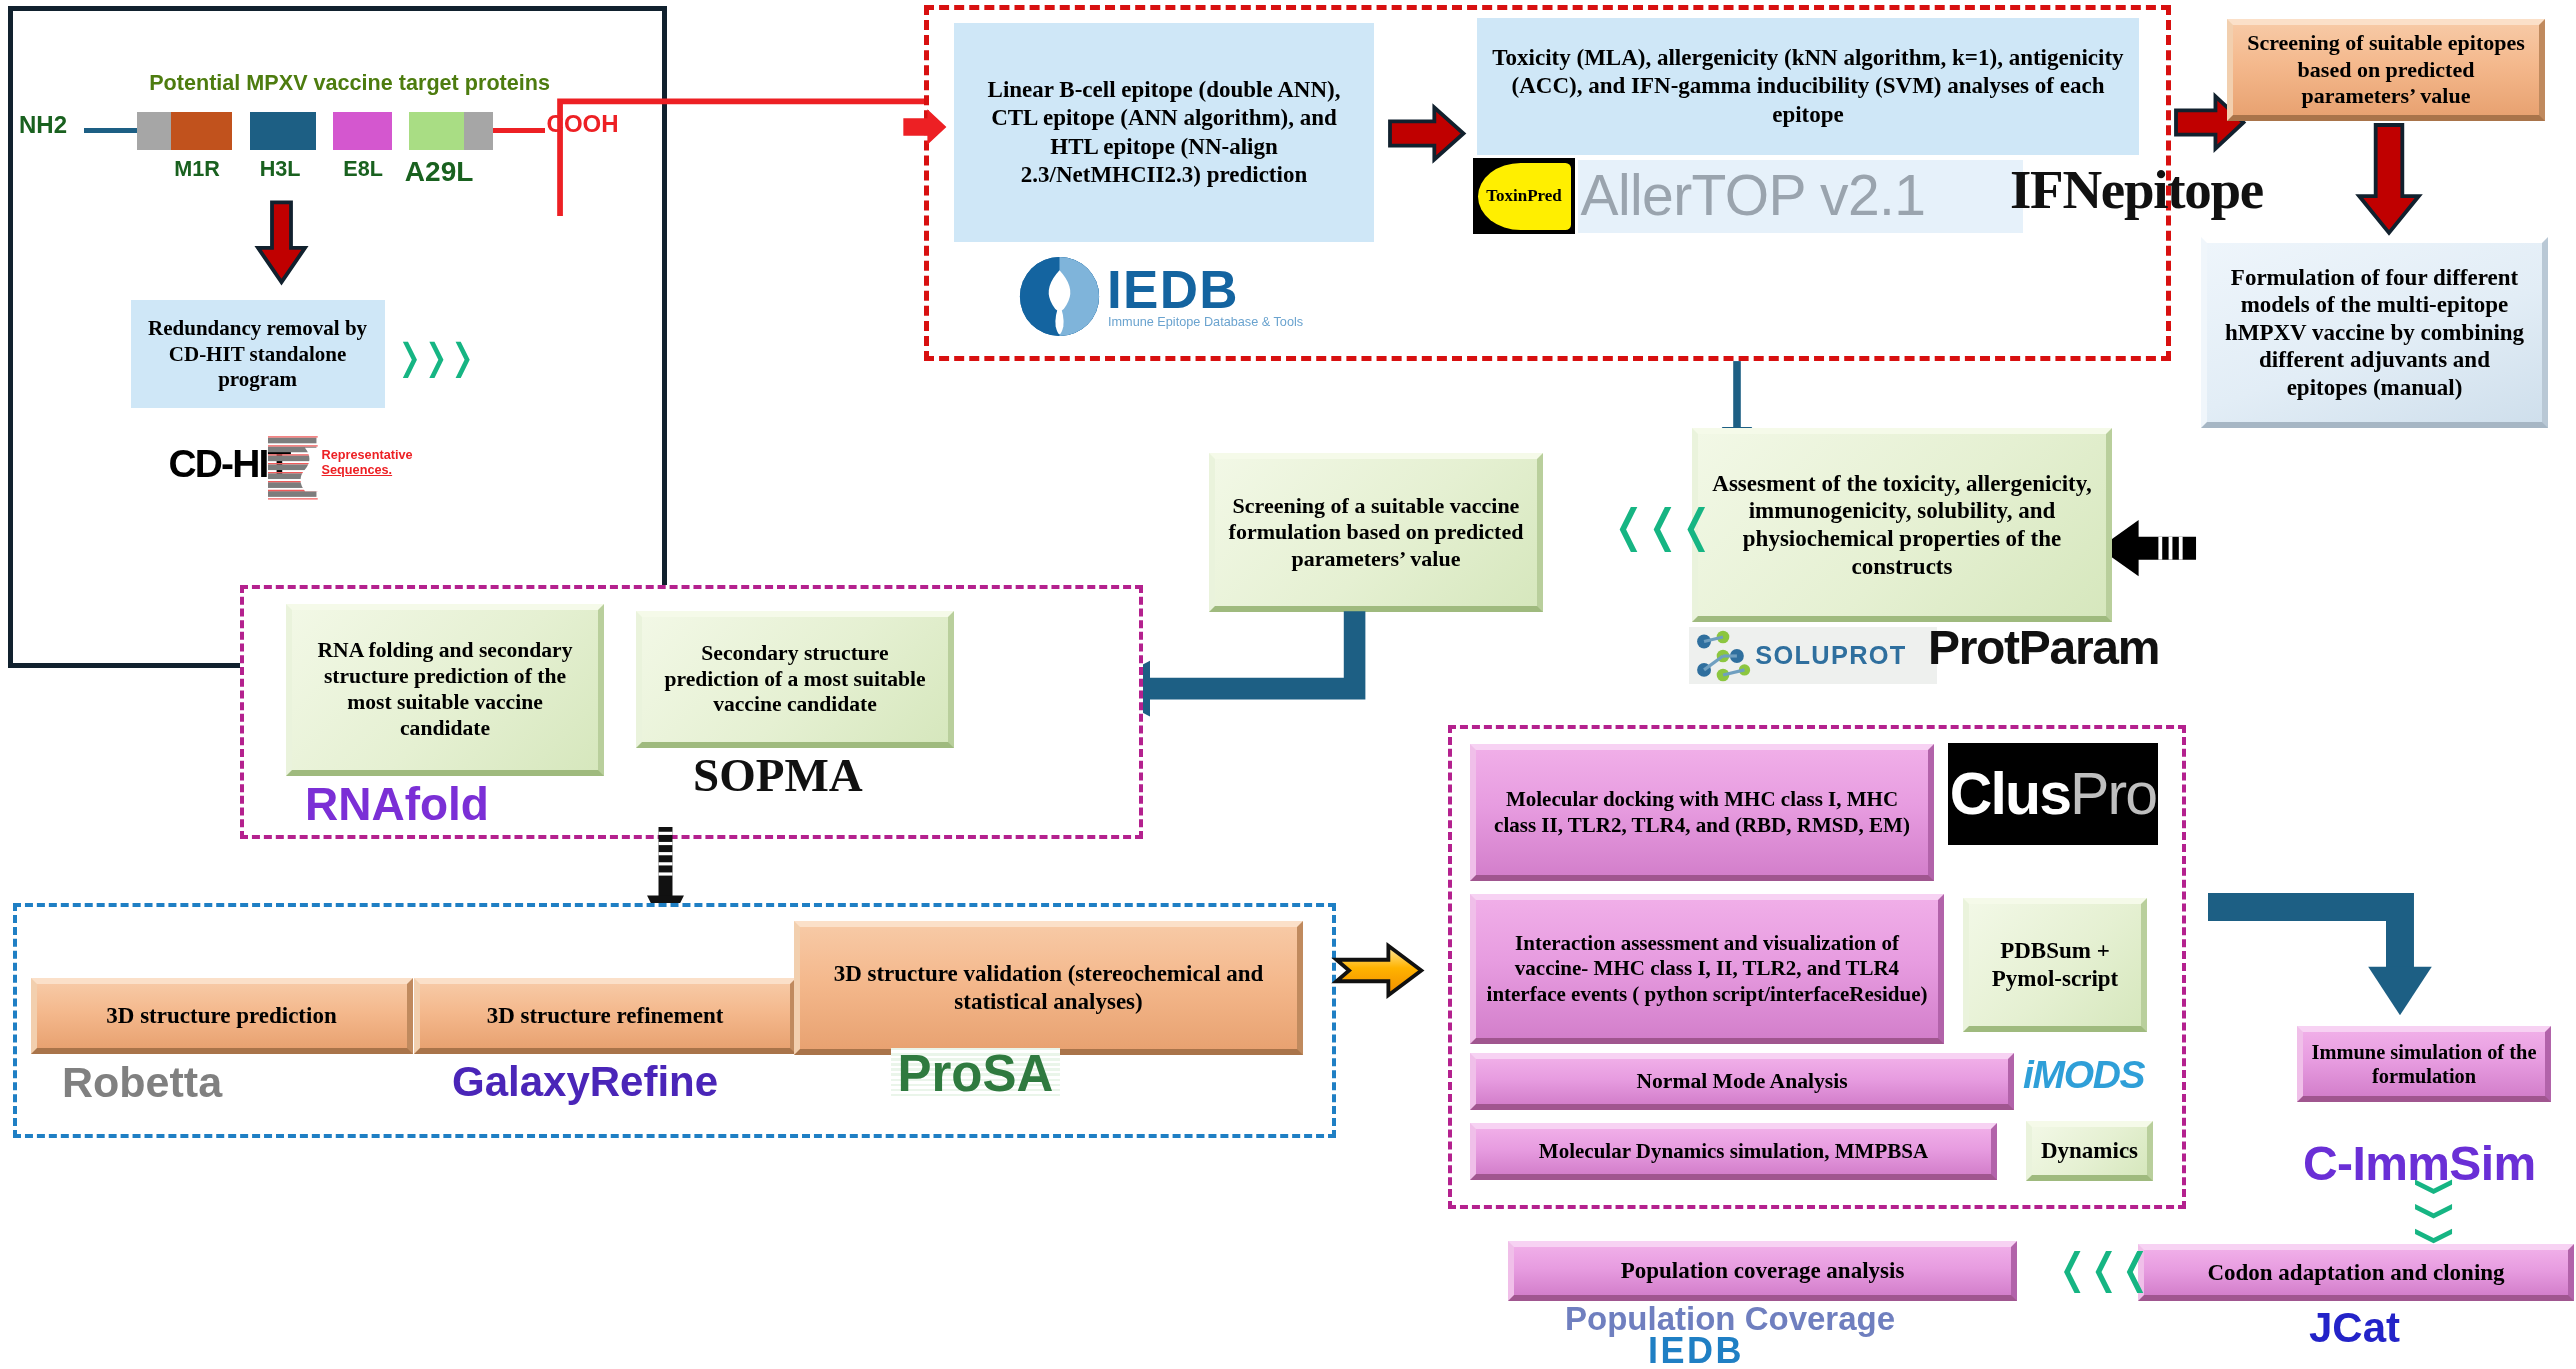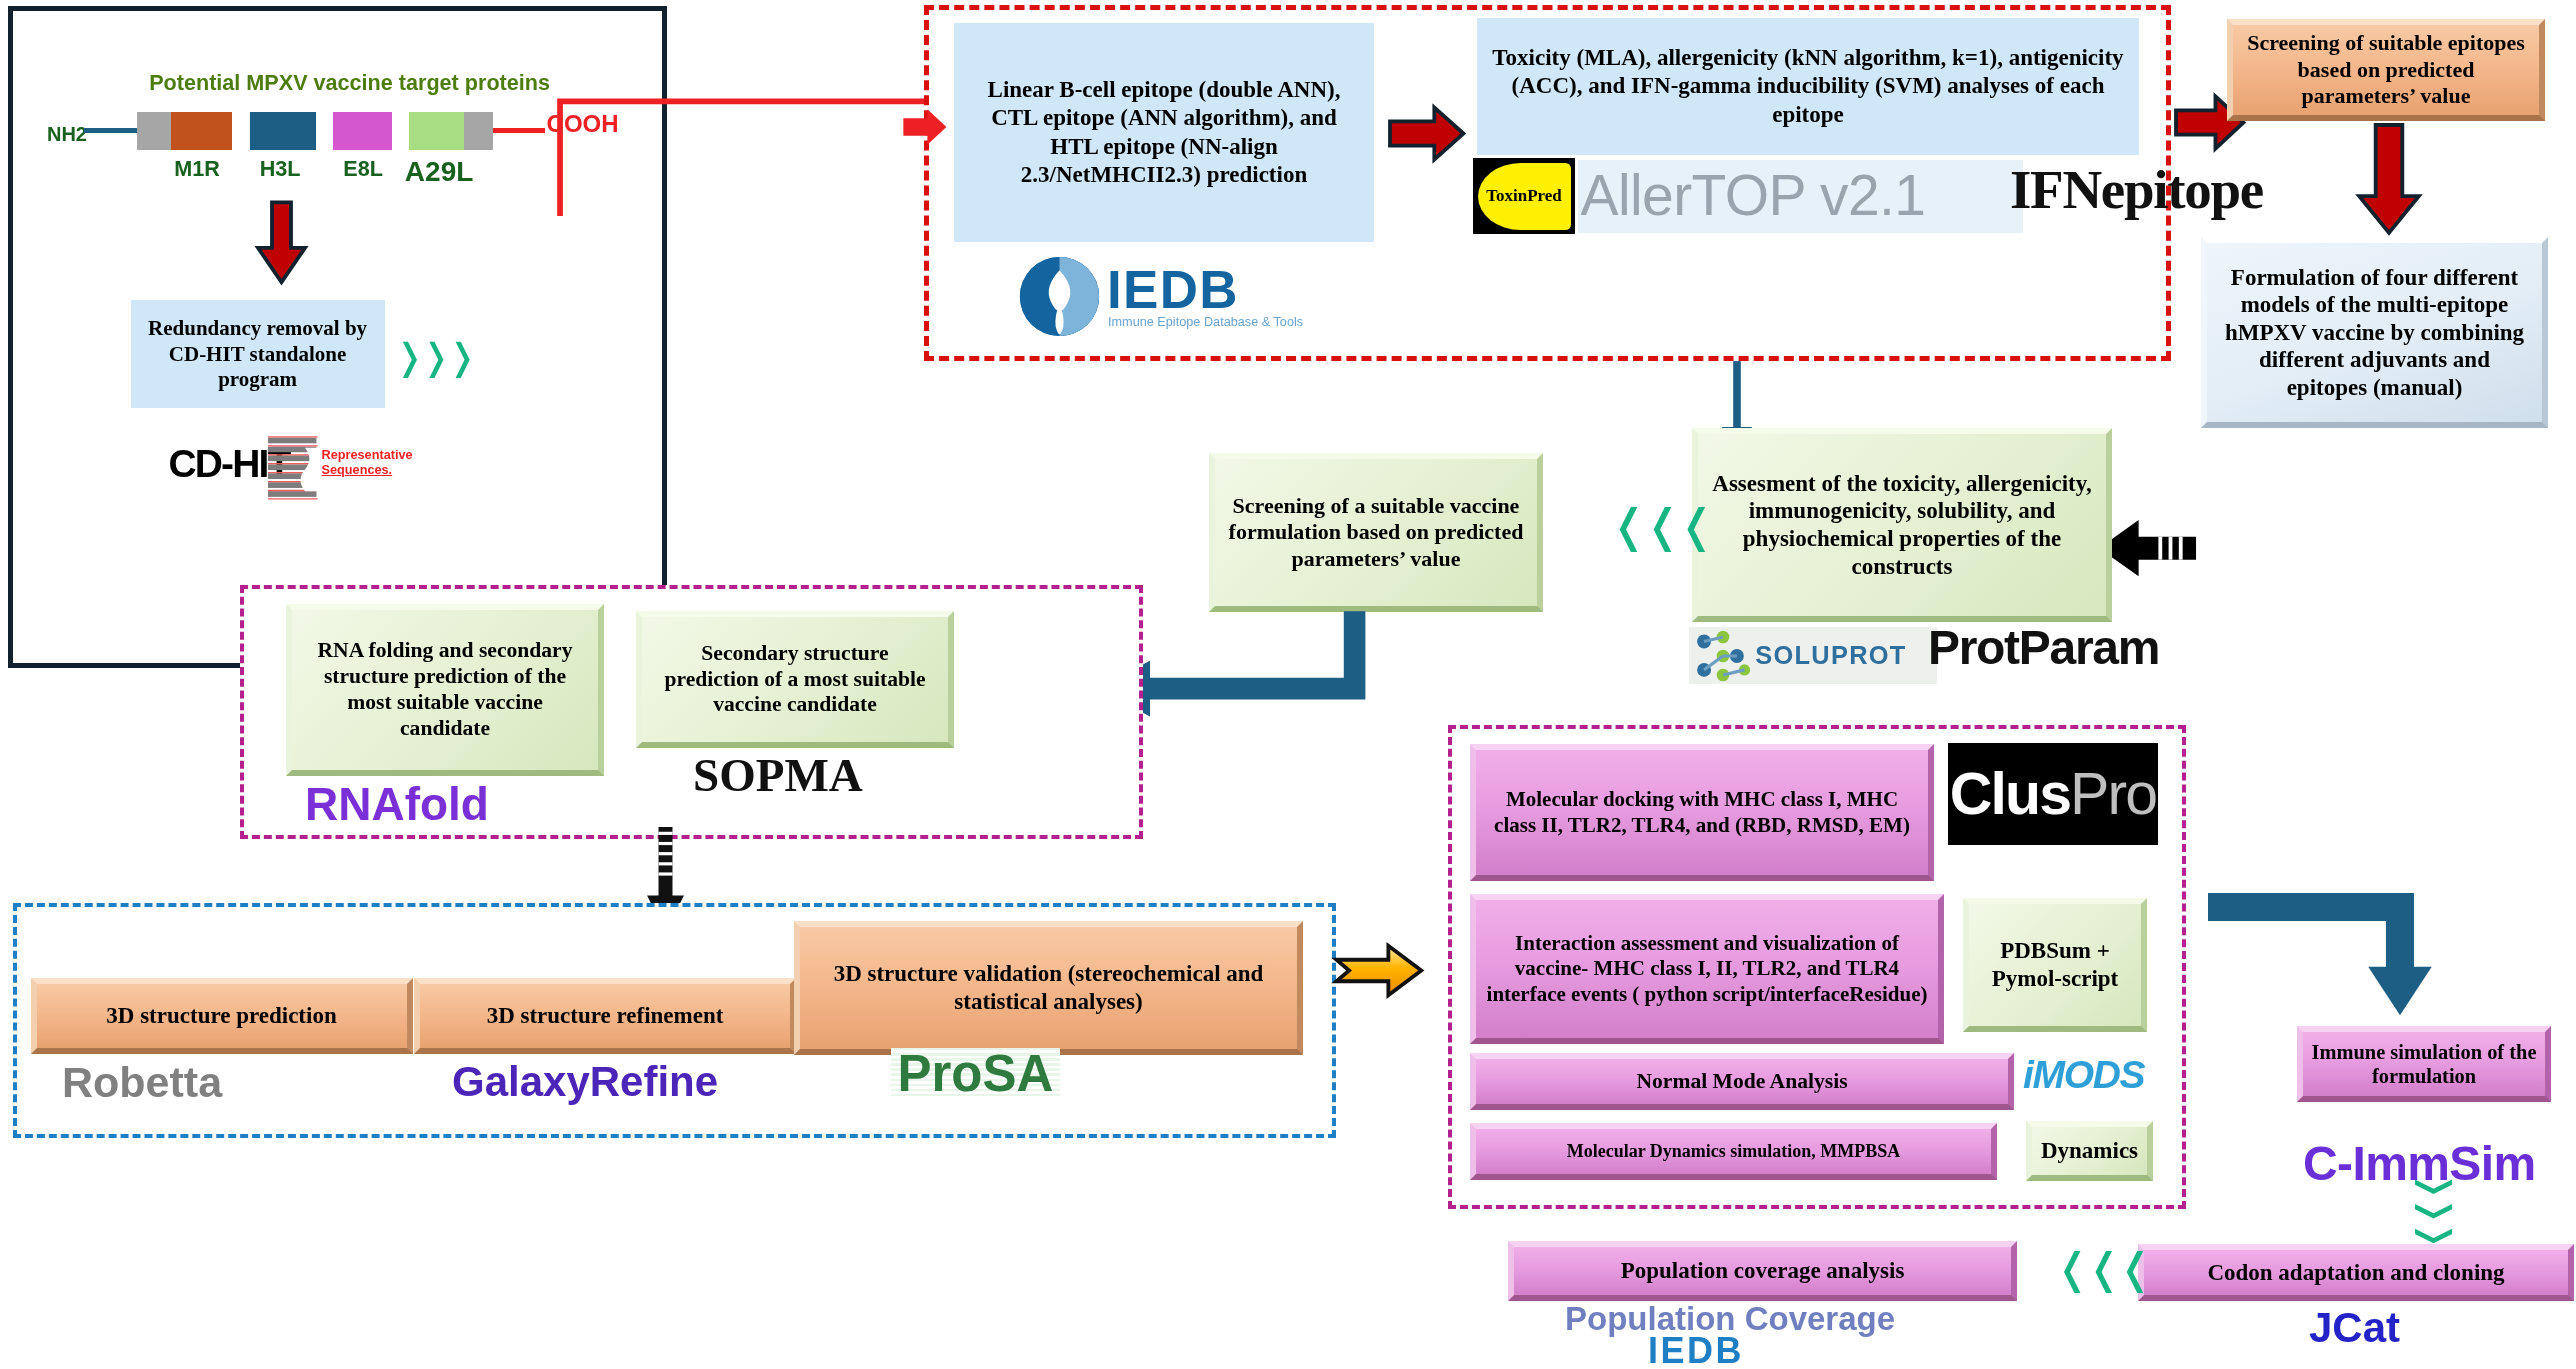--- a/index.html
+++ b/index.html
@@ -42,21 +42,21 @@
   .chev-green.down{writing-mode:vertical-rl;letter-spacing:-6.4px;}
   svg{display:block;overflow:visible;}
 </style>
 </head>
 <body>
 
 <div class="abs solid-navy" style="left:7.6px;top:6.4px;width:659px;height:662px;background:#fff;">
 
   <div class="abs title-blue" style="left:38px;top:59px;width:598px;text-align:center;font-size:21.6px;">Potential MPXV vaccine target proteins</div>
 
-  <div class="abs lbl-green" style="left:6.4px;top:112px;font-size:20px;margin-left:28px;">NH2</div>
+  <div class="abs lbl-green" style="left:6.4px;top:100px;font-size:24px;">NH2</div>
   <div class="abs" style="left:71px;top:117px;width:54px;height:5.1px;background:#1d5f84;"></div>
 
   <div class="abs" style="left:124px;top:101px;height:38px;display:flex;">
     <div style="width:34px;height:38px;background:#a6a6a6;"></div>
     <div style="width:61px;height:38px;background:#c1521d;"></div>
     <div style="width:18.4px;"></div>
     <div style="width:66px;height:38px;background:#1d5f84;"></div>
     <div style="width:17px;"></div>
     <div style="width:59px;height:38px;background:#d457cf;"></div>
     <div style="width:17px;"></div>
@@ -285,21 +285,21 @@
 </div>
 
 <div class="abs bevel pinkb" style="left:1470px;top:894px;width:474px;height:150px;font-size:21px;padding:0 10.2px;">Interaction assessment and visualization of vaccine- MHC class I, II, TLR2,  and TLR4 interface events ( python script/interfaceResidue)</div>
 
 <div class="abs bevel green" style="left:1963px;top:898px;width:184px;height:134px;font-size:23px;padding:0 7.6px;">PDBSum + Pymol-script</div>
 
 <div class="abs bevel pinkb" style="left:1470px;top:1053px;width:544px;height:57px;font-size:21.6px;padding:0 9px;">Normal Mode Analysis</div>
 <div class="abs logo" style="left:2023px;top:1055px;font-family:'Liberation Sans',sans-serif;font-size:39px;font-weight:bold;
             font-style:italic;color:#2f9fd8;letter-spacing:-1.3px;">iMODS</div>
 
-<div class="abs bevel pinkb" style="left:1470px;top:1123px;width:527px;height:57px;font-size:18px;padding:9px 9px;">Molecular Dynamics simulation, MMPBSA</div>
+<div class="abs bevel pinkb" style="left:1470px;top:1123px;width:527px;height:57px;font-size:21px;padding:9px 9px;">Molecular Dynamics simulation, MMPBSA</div>
 <div class="abs bevel green" style="left:2026px;top:1121px;width:127px;height:60px;font-size:23px;">Dynamics</div>
 
 <svg class="abs" style="left:2208px;top:884px;" width="267" height="153" viewBox="0 0 420 240">
   <path d="M0 36 L302 36 L302 138" stroke="#1d5f84" stroke-width="44" fill="none"></path>
   <polygon points="252,130 352,130 302,206" fill="#1d5f84"></polygon>
 </svg>
 
 <div class="abs bevel pinkb" style="left:2297px;top:1026px;width:254px;height:76px;font-size:20.4px;padding:0 7.6px;">Immune simulation of the formulation</div>
 <div class="abs logo" style="left:2303px;top:1140px;font-family:'Liberation Sans',sans-serif;font-size:48px;color:#6a2fd6;letter-spacing:-0.6px;">C-ImmSim</div>
 

